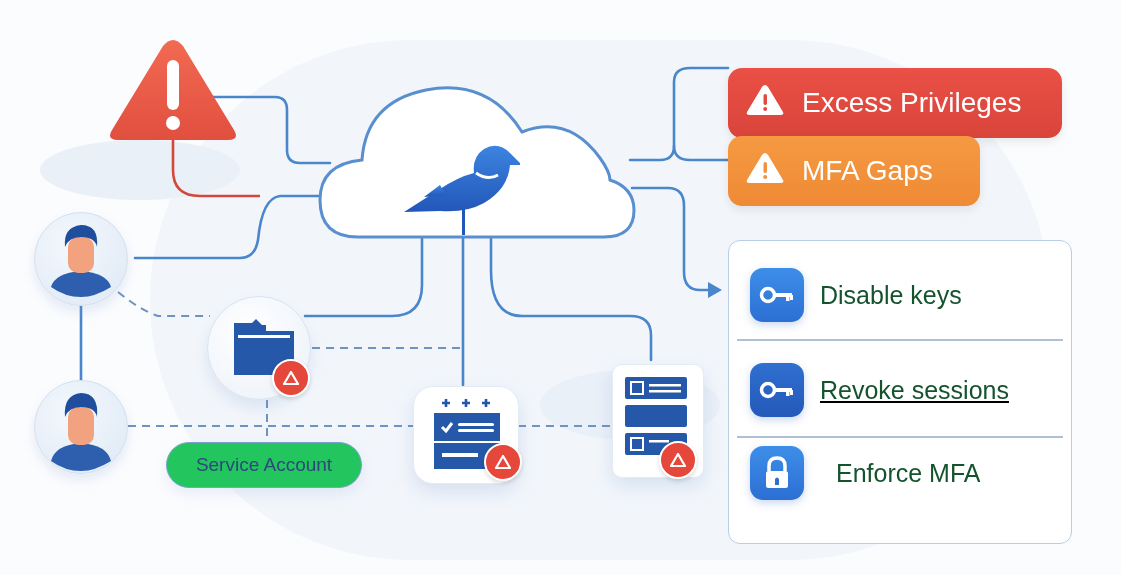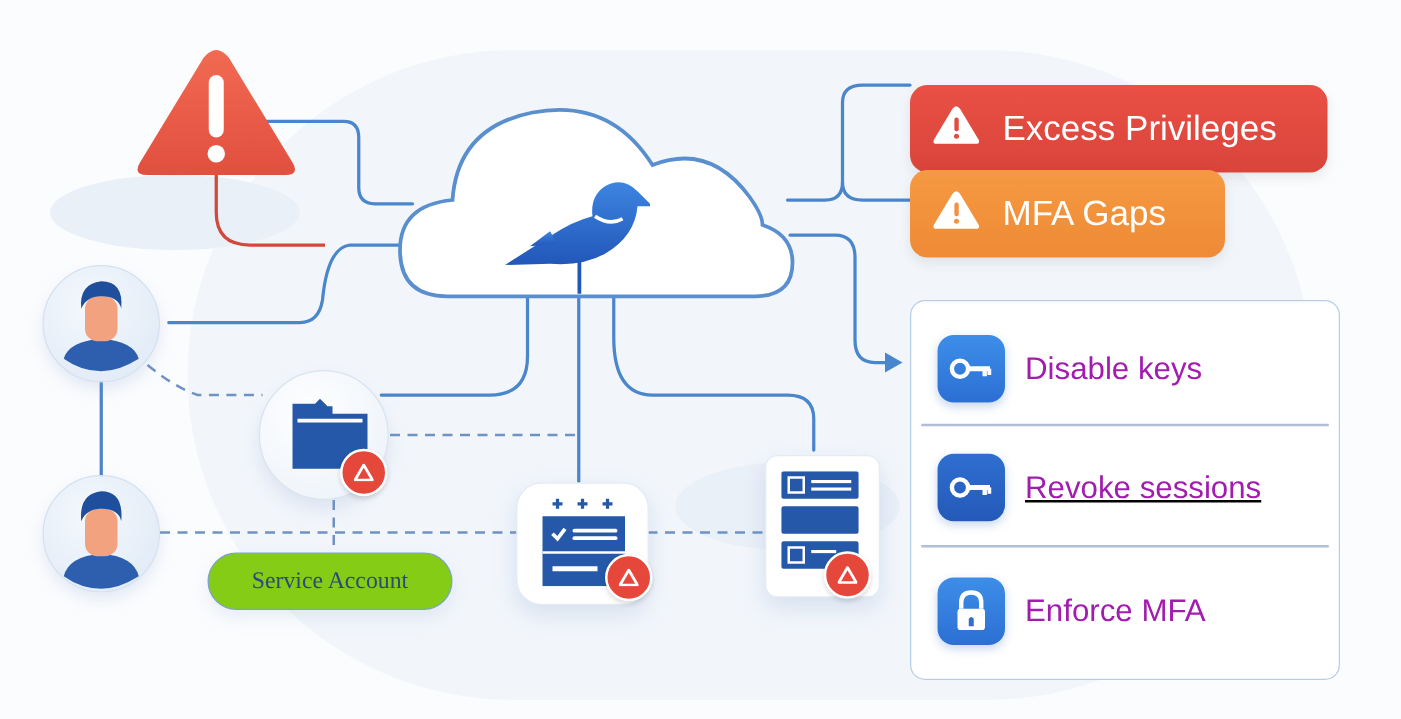--- a/index.html
+++ b/index.html
@@ -13,24 +13,24 @@
   .pill { position:absolute; height:70px; border-radius:14px; display:flex; align-items:center; color:#fff; font-size:28px; box-shadow:0 4px 10px rgba(0,0,0,0.08); }
   .pill .tri { margin-left:18px; margin-right:18px; }
   .pill-red { left:728px; top:32px; width:334px; background:linear-gradient(180deg,#ea5045,#d9443b);margin-top:36px; }
   .pill-orange { left:728px; top:136px; width:252px; background:linear-gradient(180deg,#f59a42,#ef8a35); }
 
   
   .panel { position:absolute; left:728px; top:240px; width:344px; height:304px; background:#fff; border:1.5px solid #b9cde6; border-radius:12px; box-sizing:border-box; }
   .action { position:absolute; left:0; width:100%; height:96px; display:flex; align-items:center; }
   .action .ico { width:54px; height:54px; border-radius:13px; margin-left:21px; margin-right:16px; display:flex; align-items:center; justify-content:center; background:linear-gradient(180deg,#3d8ee8,#2c6fd4); box-shadow:0 3px 8px rgba(40,100,200,0.25); }
   .action .ico.dark { background:linear-gradient(180deg,#2f6fd0,#2459b8); }
-  .action .lbl { font-size:25px; color:#a21caf; }
+  .action .lbl { font-size:25px; color:#14532d; }
   .divider { position:absolute; left:8px; right:8px; height:1.5px; background:#aebfd6; }
 
-  .svc { position:absolute; left:166px; top:442px; width:196px; height:46px; border:1.5px solid #7da1cf; border-radius:24px; background:#84cc16; box-sizing:border-box; display:flex; align-items:center; justify-content:center; font-size:19px; color:#2c4a79; box-shadow:0 6px 14px rgba(120,150,200,0.15);font-family:Liberation Serif, serif; }
+  .svc { position:absolute; left:166px; top:442px; width:196px; height:46px; border:1.5px solid #7da1cf; border-radius:24px; background:#22c55e; box-sizing:border-box; display:flex; align-items:center; justify-content:center; font-size:19px; color:#2c4a79; box-shadow:0 6px 14px rgba(120,150,200,0.15); }
 
   .avatar { position:absolute; width:92px; height:92px; border-radius:50%; background:radial-gradient(circle at 40% 35%, #f4f8fd, #dde8f5); border:1.5px solid #d4e0ee; box-shadow:0 6px 12px rgba(120,150,200,0.18); overflow:hidden; }
   .roundnode { position:absolute; width:102px; height:102px; border-radius:50%; background:radial-gradient(circle at 40% 35%, #ffffff, #eaf1f9); border:1.5px solid #d9e3ef; box-shadow:0 8px 14px rgba(120,150,200,0.18); }
   .card { position:absolute; background:#fff; border-radius:20px; box-shadow:0 8px 18px rgba(120,150,200,0.22); border:1px solid #e4ebf4; }
   .badge { position:absolute; width:34px; height:34px; border-radius:50%; background:#e5473b; border:2px solid #fff; display:flex; align-items:center; justify-content:center; box-shadow:0 2px 4px rgba(0,0,0,0.15); }
 </style>
 </head>
 <body>
 
 <div id="stage">
@@ -143,21 +143,21 @@
         <svg width="36" height="20">
             <circle cx="9" cy="10" r="6.5" fill="none" stroke="#fff" stroke-width="3.5"></circle>
             <rect x="15" y="8" width="18" height="4" fill="#fff"></rect>
             <rect x="27" y="10" width="3.5" height="6" fill="#fff"></rect>
             <rect x="31" y="10" width="3" height="5" fill="#fff"></rect>
           </svg>
       </div>
       <span class="lbl">Revoke sessions</span>
     </div>
     <div class="divider" style="top:195px;"></div>
-    <div class="action" style="top:200px;">
+    <div class="action" style="top:184px;gap:16px;">
       <div class="ico">
         <svg width="28" height="34">
             <path d="M6,15 V10 Q6,2 14,2 Q22,2 22,10 V15" fill="none" stroke="#fff" stroke-width="3.5"></path>
             <rect x="3" y="15" width="22" height="17" rx="2.5" fill="#fff"></rect>
             <path d="M12,29 L12,23 Q14,20 16,23 L16,29 Z" fill="#2f6fd0"></path>
           </svg>
       </div>
       <span class="lbl">Enforce MFA</span>
     </div>
   </div>

